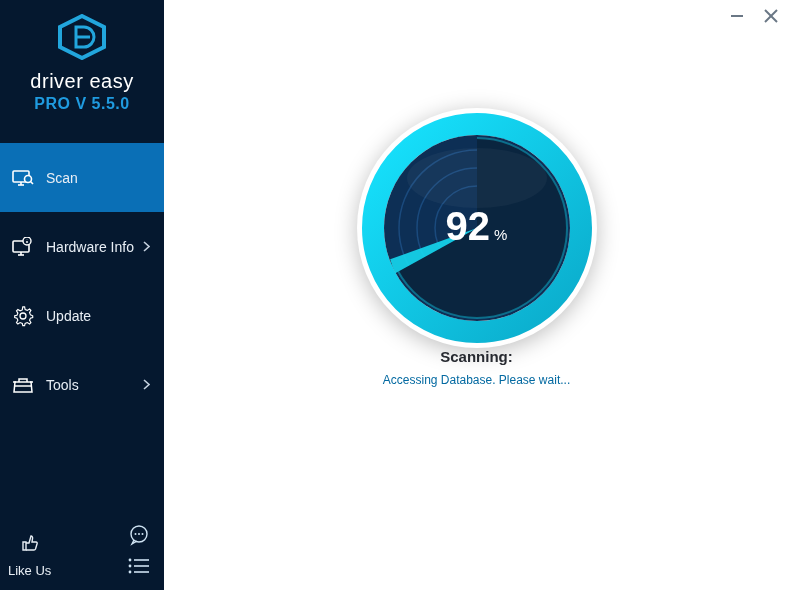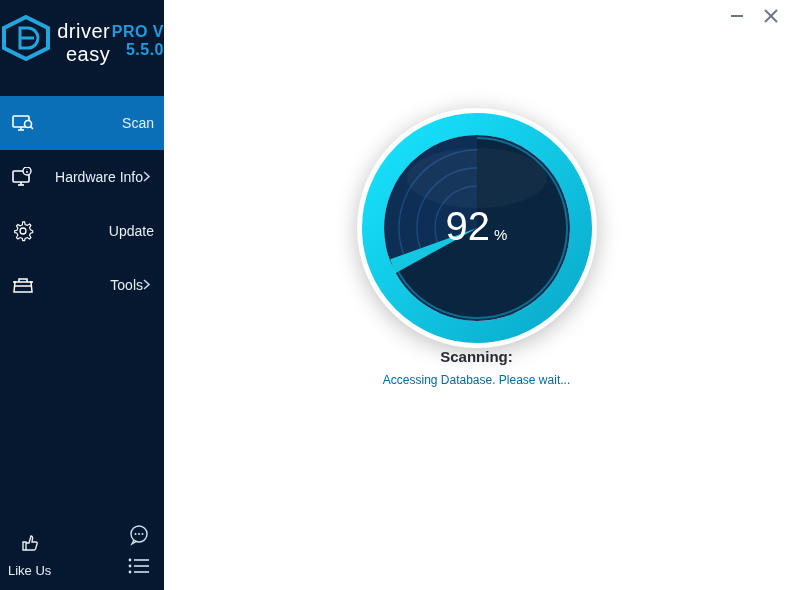--- a/index.html
+++ b/index.html
@@ -15,21 +15,21 @@
     width: 164px;
     height: 100%;
     background: #05182f;
     display: flex;
     flex-direction: column;
     position: relative;
   }
   .brand {
     padding: 14px 0 10px 0;
     display: flex;
-    flex-direction: row;
+    flex-direction: column;
     align-items: center;
     text-align: right;
   }
   .brand-name {
     color: #fff;
     font-size: 20px;
     font-weight: 500;
     margin-top: 6px;
     letter-spacing: 0.5px;
   }
@@ -41,26 +41,25 @@
     letter-spacing: 0.5px;
   }
   .nav {
     margin-top: 20px;
     display: flex;
     flex-direction: column;
   }
   .nav-item {
     display: flex;
     align-items: center;
-    height: 54px;
+    height: 69px;
     padding: 0 10px;
     color: #e8eef5;
     cursor: pointer;
     position: relative;
-    text-align: right;
   }
   .nav-item.active {
     background: #0a6fb6;
   }
   .nav-icon {
     width: 22px;
     height: 22px;
     display: flex;
     align-items: center;
     justify-content: center;
@@ -145,21 +144,21 @@
   .gauge-text {
     position: absolute;
     top: 50%;
     left: 50%;
     transform: translate(-50%, -54%);
     color: #fff;
     display: flex;
     align-items: baseline;
     gap: 4px;
   }
-  .gauge-value { font-size: 40px; font-weight: 400; }
+  .gauge-value { font-size: 40px; font-weight: 700; }
   .gauge-pct { font-size: 15px; font-weight: 500; }
   .status {
     text-align: center;
   }
   .status-title {
     color: #2a2d34;
     font-size: 15px;
     font-weight: 700;
   }
   .status-detail {

